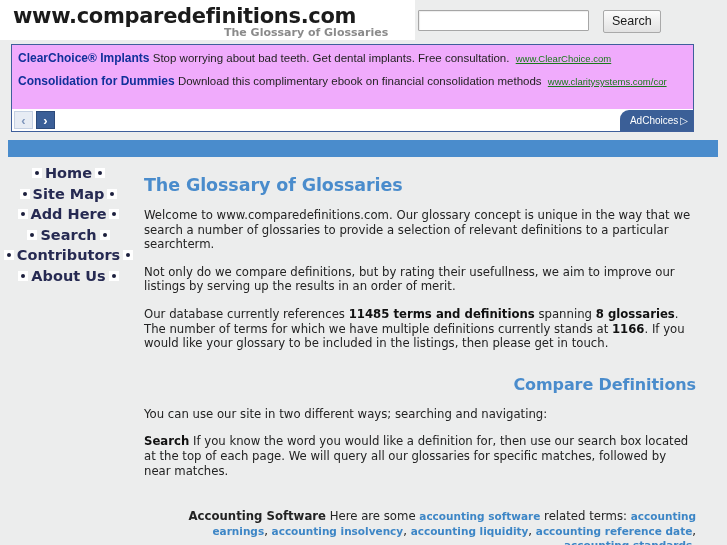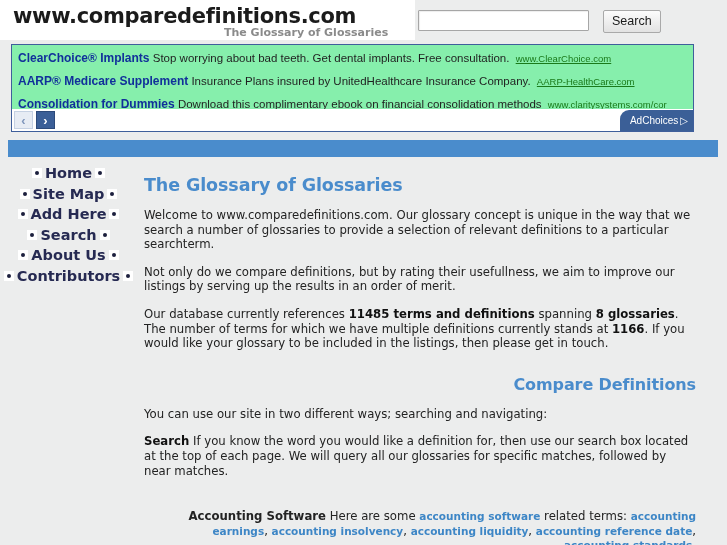--- a/index.html
+++ b/index.html
@@ -92,21 +92,21 @@
   }
 
   
   .ad-block {
     position: absolute;
     left: 11px;
     top: 44px;
     width: 683px;
     height: 88px;
     border: 1px solid #3f5f9b;
-    background: #86efac;
+    background: #f0abfc;
     box-sizing: border-box;
     overflow: hidden;
   }
   .ad-rows {
     padding: 7px 0 0 6px;
   }
   .ad-row {
     font-size: 11.5px;
     color: #262626;
     font-family: "Liberation Sans", sans-serif;
@@ -314,25 +314,20 @@
 
   <div class="ad-block">
     <div class="ad-rows">
 
       <div class="ad-row">
         <span class="ad-title">ClearChoice® Implants</span>
         <span class="ad-desc">Stop worrying about bad teeth. Get dental implants. Free consultation.</span>
         <span class="ad-url">www.ClearChoice.com</span>
       </div>
 
-      <div class="ad-row">
-        <span class="ad-title">AARP® Medicare Supplement</span>
-        <span class="ad-desc">Insurance Plans insured by UnitedHealthcare Insurance Company.</span>
-        <span class="ad-url">AARP-HealthCare.com</span>
-      </div>
 
       <div class="ad-row">
         <span class="ad-title">Consolidation for Dummies</span>
         <span class="ad-desc">Download this complimentary ebook on financial consolidation methods</span>
         <span class="ad-url">www.claritysystems.com/cor</span>
       </div>
 
     </div>
 
     <div class="ad-foot">
@@ -358,25 +353,25 @@
       <div class="nav-item">
         <span class="nav-bullet"></span><span>Site Map</span><span class="nav-bullet"></span>
       </div>
       <div class="nav-item">
         <span class="nav-bullet"></span><span>Add Here</span><span class="nav-bullet"></span>
       </div>
       <div class="nav-item">
         <span class="nav-bullet"></span><span>Search</span><span class="nav-bullet"></span>
       </div>
       <div class="nav-item">
+        <span class="nav-bullet"></span><span>Contributors</span><span class="nav-bullet"></span>
+      </div>
+      <div class="nav-item">
         <span class="nav-bullet"></span><span>About Us</span><span class="nav-bullet"></span>
       </div>
-      <div class="nav-item">
-        <span class="nav-bullet"></span><span>Contributors</span><span class="nav-bullet"></span>
-      </div>
     </div>
 
     <div class="main">
 
       <h1 class="page-title">The Glossary of Glossaries</h1>
 
       <p class="para">Welcome to www.comparedefinitions.com. Our glossary concept is unique in the way that we search a number of glossaries to provide a selection of relevant definitions to a particular searchterm.</p>
 
       <p class="para">Not only do we compare definitions, but by rating their usefullness, we aim to improve our listings by serving up the results in an order of merit.</p>
 

